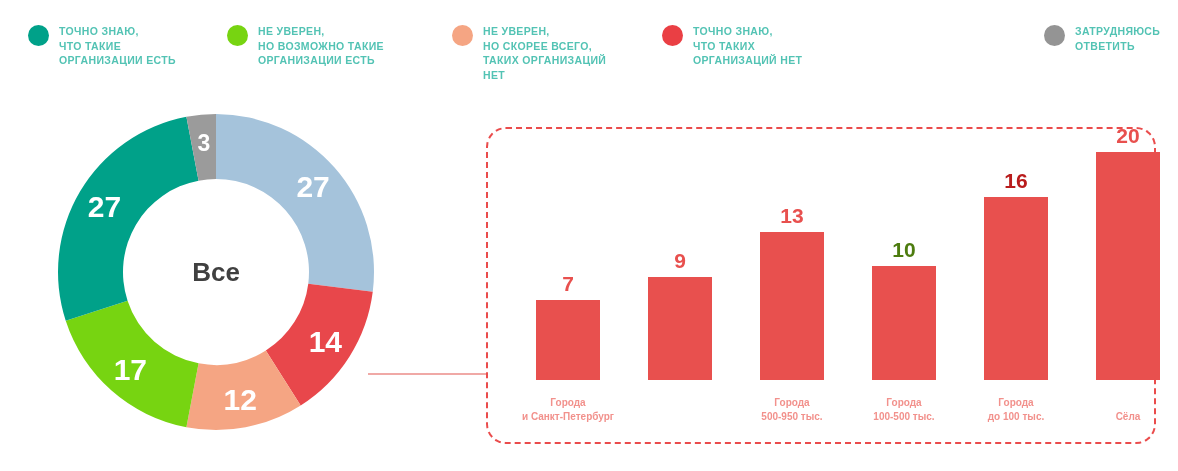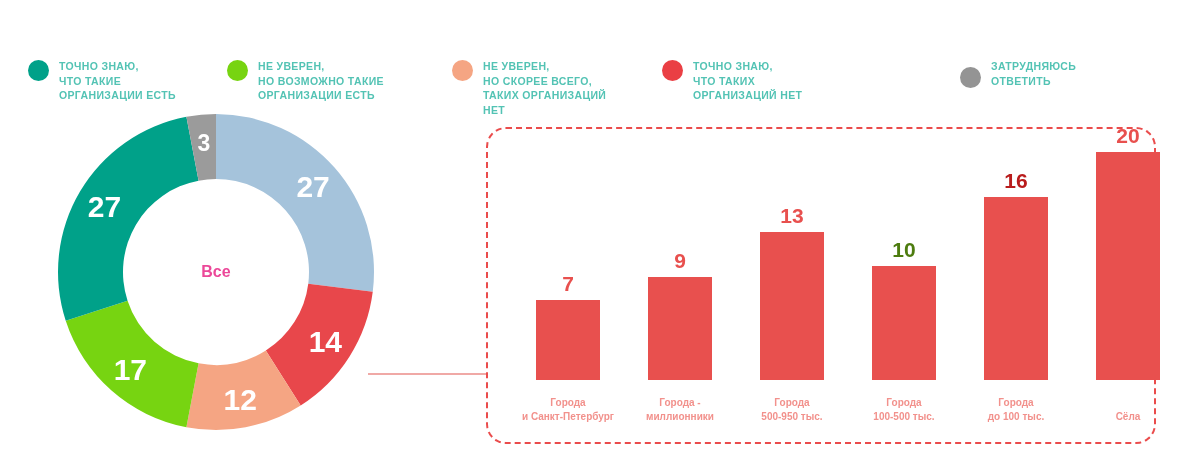--- a/index.html
+++ b/index.html
@@ -19,21 +19,20 @@
     background: #ffffff;
   }
 
   
   #legend {
     position: absolute;
     left: 0;
     top: 0;
     width: 1030px;
     height: 110px;
-    margin-top: 35px;
   }
   .legend-item {
     position: absolute;
     display: flex;
     align-items: flex-start;
     gap: 10px;
   }
   .legend-dot {
     width: 21px;
     height: 21px;
@@ -81,23 +80,23 @@
     top: 0;
     width: 320px;
     height: 320px;
     display: flex;
     flex-direction: column;
     align-items: center;
     justify-content: center;
     pointer-events: none;
   }
   #donut-center .c-line {
-    font-size: 16px;
-    font-weight: bold;
-    color: #ec4899;
+    font-size: 26px;
+    font-weight: bold;
+    color: #404040;
     line-height: 28px;
     text-align: center;
   }
 
   
   #connector {
     position: absolute;
     left: 368px;
     top: 373px;
     width: 120px;
@@ -182,21 +181,21 @@
 НО СКОРЕЕ ВСЕГО,
 ТАКИХ ОРГАНИЗАЦИЙ
 НЕТ</span>
       </div>
       <div class="legend-item" style="left: 662px; top: 24px;">
         <span class="legend-dot" style="background: rgb(234, 63, 68);"></span>
         <span class="legend-label">ТОЧНО ЗНАЮ,
 ЧТО ТАКИХ
 ОРГАНИЗАЦИЙ НЕТ</span>
       </div>
-      <div class="legend-item" style="left: 960px; top: 24px; align-items: flex-end;">
+      <div class="legend-item" style="left: 1044px; top: 24px;">
         <span class="legend-dot" style="background: rgb(148, 148, 148);"></span>
         <span class="legend-label">ЗАТРУДНЯЮСЬ
 ОТВЕТИТЬ</span>
       </div>
     </div>
 
   <div id="donut-wrap">
     <svg id="donut-svg" viewBox="0 0 320 320">
         <path d="M 160 2 A 158 158 0 0 1 316.7541228076875 179.80265090316007 L 252.26666722224644 171.6559907214803 A 93 93 0 0 0 160 67 Z" fill="#a5c3db"></path>
         <text x="257.13938351714455" y="74.36011344058709" class="slice-value">27</text>
@@ -222,22 +221,20 @@
     <div id="bars">
         <div class="bar-col" style="left: 25px;">
           <div class="bar-rect" style="height: 79.8636px; background: rgb(232, 80, 78);"></div>
           <div class="bar-value" style="bottom: 149.864px; color: rgb(232, 80, 78);">7</div>
           <div class="bar-label" style="color: rgb(242, 145, 140);">Города
 и Санкт-Петербург</div>
         </div>
         <div class="bar-col" style="left: 137px;">
           <div class="bar-rect" style="height: 102.682px; background: rgb(232, 80, 78);"></div>
           <div class="bar-value" style="bottom: 172.682px; color: rgb(232, 80, 78);">9</div>
-          <div class="bar-label" style="color: rgb(242, 145, 140);">Города -
-миллионники</div>
         </div>
         <div class="bar-col" style="left: 249px;">
           <div class="bar-rect" style="height: 148.318px; background: rgb(232, 80, 78);"></div>
           <div class="bar-value" style="bottom: 218.318px; color: rgb(232, 80, 78);">13</div>
           <div class="bar-label" style="color: rgb(242, 145, 140);">Города
 500-950 тыс.</div>
         </div>
         <div class="bar-col" style="left: 361px;">
           <div class="bar-rect" style="height: 114.091px; background: rgb(232, 80, 78);"></div>
           <div class="bar-value" style="bottom: 184.091px; color: #4d7c0f;">10</div>

